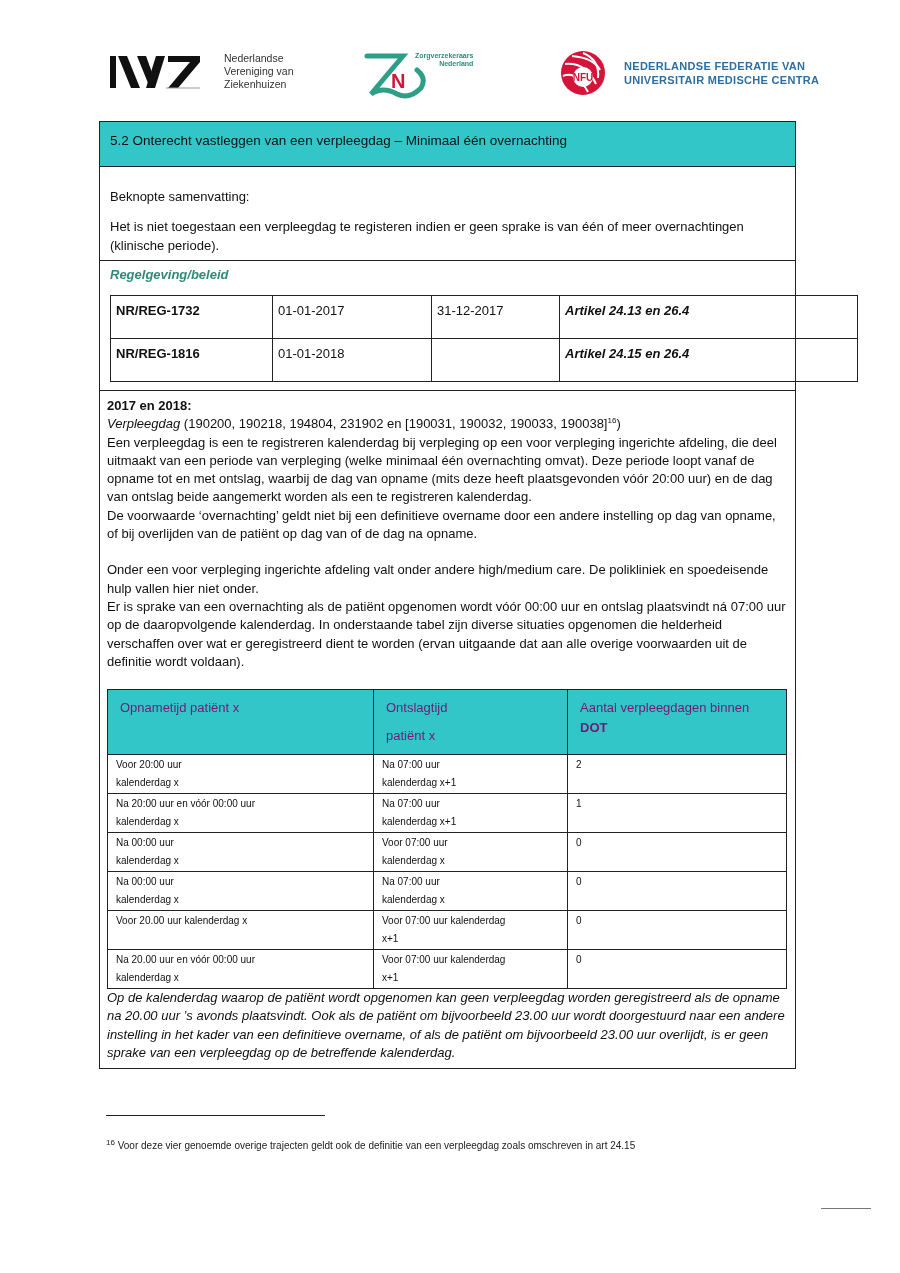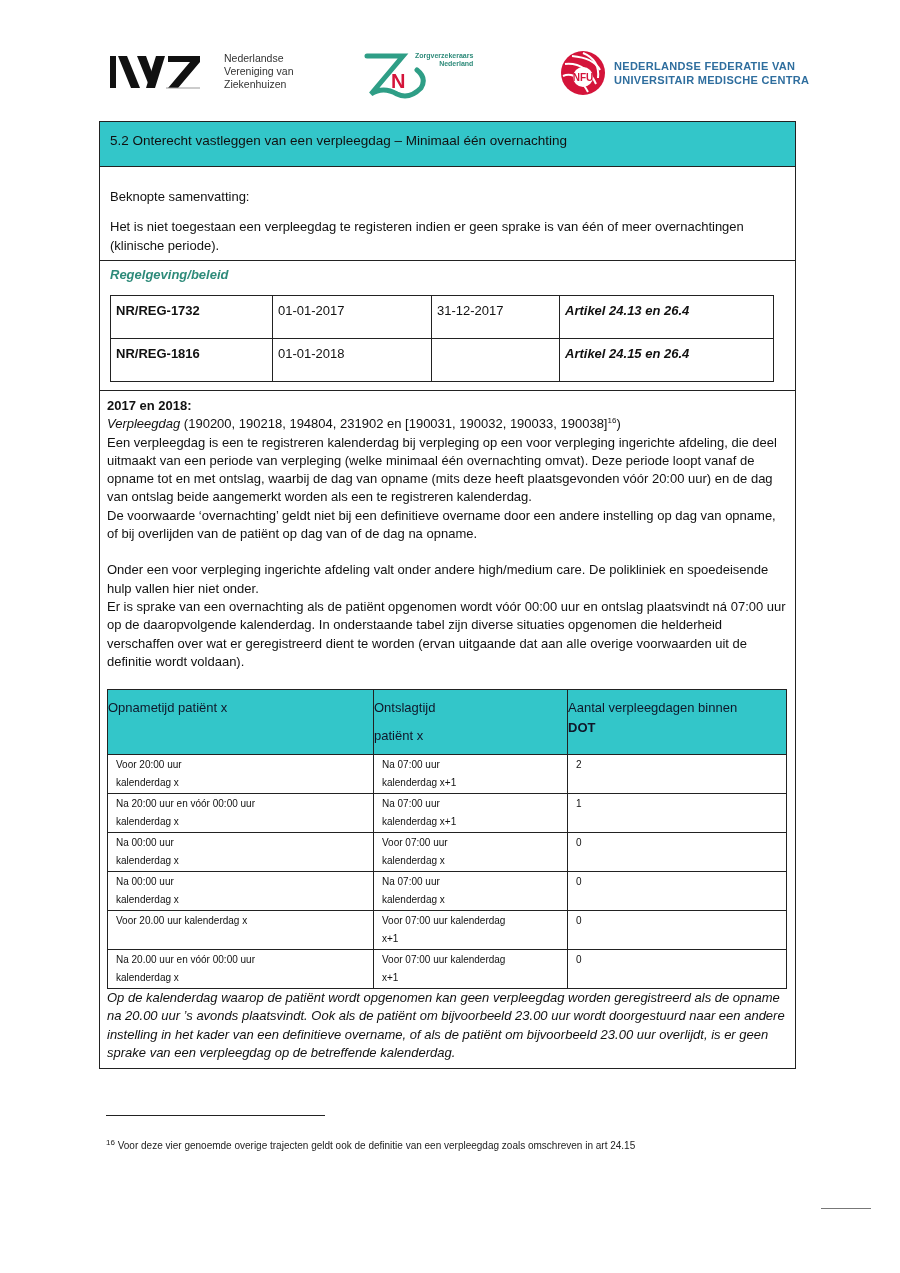--- a/index.html
+++ b/index.html
@@ -6,45 +6,45 @@
   html, body { width: 900px; height: 1273px; background: #ffffff; }
   body { position: relative; font-family: "Liberation Sans", sans-serif; color: #111; font-size: 13px; }
 
   
   .logos { position: absolute; top: 44px; left: 0; width: 900px; height: 60px; }
   .logo-nvz { position: absolute; left: 110px; top: 8px; display: flex; align-items: center; }
   .nvz-text { margin-left: 22px; font-size: 10.5px; line-height: 13px; color: #333; }
   .logo-zn { position: absolute; left: 363px; top: 6px; width: 120px; height: 50px; }
   .zn-text { position: absolute; left: 52px; top: 2px; font-size: 7px; line-height: 8px; color: #2e8b7a; text-align: right; font-weight: bold; }
   .logo-nfu { position: absolute; left: 560px; top: 6px; display: flex; align-items: center; }
-  .nfu-text { margin-left: 8px; font-size: 11px; line-height: 14px; color: #2f6e9e; letter-spacing: 0.3px; font-weight: bold; }
+  .nfu-text { margin-left: 18px; font-size: 11px; line-height: 14px; color: #2f6e9e; letter-spacing: 0.3px; font-weight: bold; }
 
   
   .frame { position: absolute; left: 99px; top: 121px; width: 697px; border: 1.5px solid #222; }
   .title-row { background: #33c6c9; height: 45px; padding: 11px 10px; font-size: 13.5px; border-bottom: 1.5px solid #222; }
   .summary { padding: 20px 10px 0 10px; height: 94px; border-bottom: 1.5px solid #222; font-size: 13px; line-height: 19px; }
   .summary .label { margin-bottom: 11px; }
   .regel { padding: 6px 10px 0 10px; height: 130px; border-bottom: 1.5px solid #222; }
   .regel-title { color: #2e8b7a; font-style: italic; font-weight: bold; font-size: 13px; margin-bottom: 13px; }
-  table.reg { border-collapse: collapse; width: 664px; }
+  table.reg { border-collapse: collapse; width: 748px; }
   table.reg td { border: 1.5px solid #222; height: 43px; vertical-align: top; padding: 7px 5px; font-size: 13px; }
   table.reg td.nr { font-weight: bold; width: 162px; }
   table.reg td.d1 { width: 159px; }
   table.reg td.d2 { width: 128px; }
   table.reg td.art { font-weight: bold; font-style: italic; }
 
   .body { padding: 6px 7px 6px 7px; font-size: 13px; line-height: 18.3px; }
   .body p { margin: 0; }
   .body .gap { height: 18px; }
   .bold { font-weight: bold; }
   .ital { font-style: italic; }
   sup { font-size: 8px; vertical-align: super; line-height: 0; }
 
   table.dot { border-collapse: collapse; width: 680px; margin-top: 18px; }
-  table.dot th { background: #33c6c9; color: #0f172a; font-weight: normal; text-align: left; vertical-align: top; padding: 8px 0; border: 1.5px solid #222; font-size: 13px; height: 60px; line-height: 20px; }
+  table.dot th { background: #33c6c9; color: #701a75; font-weight: normal; text-align: left; vertical-align: top; padding: 8px 12px; border: 1.5px solid #222; font-size: 13px; height: 60px; line-height: 20px; }
   table.dot th.c3 { font-weight: normal; }
   table.dot th .b { font-weight: bold; }
   table.dot td { border: 1.5px solid #222; vertical-align: top; padding: 1px 8px; font-size: 10px; line-height: 18px; height: 38.5px; }
   table.dot td.c1 { width: 266px; }
   table.dot td.c2 { width: 194px; }
 
   .nb-title { font-weight: bold; margin-top: 2px; }
   .nb-text { font-style: italic; }
 
   .footnote-rule { position: absolute; left: 106px; top: 1115px; width: 219px; border-top: 1.2px solid #222; }

